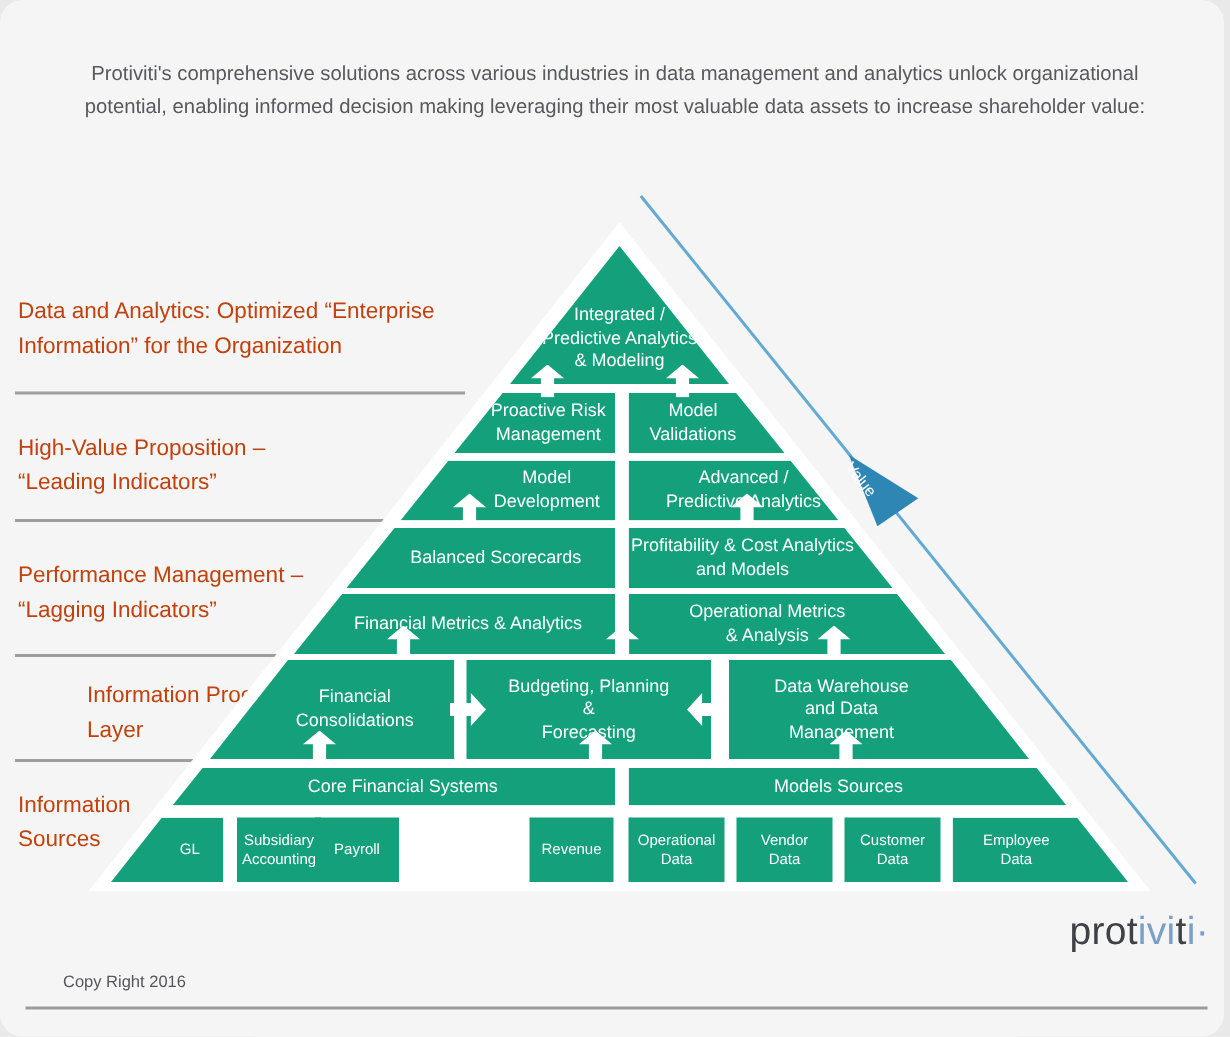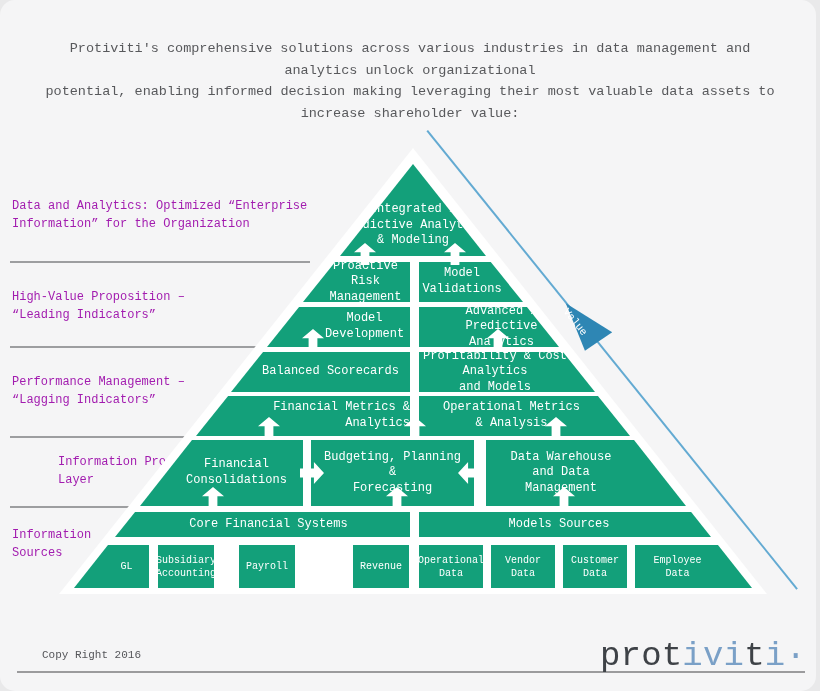--- a/index.html
+++ b/index.html
@@ -1,25 +1,25 @@
 <!DOCTYPE html>
 <html><head>
 <meta charset="utf-8">
 <style>
   html,body{margin:0;padding:0;background:#e9e9ea;}
   #canvas{position:relative;width:816px;height:691px;background:#f5f5f6;overflow:hidden;
-          font-family:Liberation Mono, monospace;border-radius:15px;}
+          font-family:Liberation Sans, sans-serif;border-radius:15px;}
   .pre{white-space:pre-line;}
 
   
   #intro{position:absolute;left:40px;top:38px;width:740px;color:#58595c;
          font-size:13.5px;line-height:1.6;text-align:center;}
 
   
-  .sec-label{position:absolute;left:12px;color:#a21caf;font-size:12px;line-height:1.5;}
+  .sec-label{position:absolute;left:12px;color:#c2410c;font-size:15px;line-height:1.5;}
   #lbl0{top:197px;width:320px;}
   #lbl1{top:288px;width:300px;}
   #lbl2{top:373px;width:300px;}
   #lbl3{top:453px;width:260px;margin-left:46px;}
   #lbl4{top:526px;width:220px;}
   .sec-line{position:absolute;left:10px;height:2px;background:#9d9ea0;}
   #sep0{top:261px;width:300px;}
   #sep1{top:346px;width:246px;}
   #sep2{top:436px;width:176px;}
   #sep3{top:506px;width:120px;}
@@ -43,21 +43,21 @@
   #b-r4r{left:419px;top:352px;width:176px;height:40px;clip-path:polygon(0 0,81.8% 0,100% 100%,0 100%);padding-right:24px;box-sizing:border-box;}
   #b-r5l{left:196px;top:396px;width:214px;height:40px;clip-path:polygon(15% 0,100% 0,100% 100%,0 100%);padding-left:18px;box-sizing:border-box;text-align:right;}
   #b-r5r{left:419px;top:396px;width:211px;height:40px;clip-path:polygon(0 0,84.8% 0,100% 100%,0 100%);padding-right:26px;box-sizing:border-box;}
   #b-r6a{left:140px;top:440px;width:163px;height:66px;clip-path:polygon(31.9% 0,100% 0,100% 100%,0 100%);padding-left:30px;box-sizing:border-box;}
   #b-r6b{left:311px;top:440px;width:163px;height:66px;}
   #b-r6c{left:486px;top:440px;width:200px;height:66px;clip-path:polygon(0 0,74% 0,100% 100%,0 100%);padding-right:50px;box-sizing:border-box;}
   #b-r7l{left:115px;top:512px;width:295px;height:25px;clip-path:polygon(6.8% 0,100% 0,100% 100%,0 100%);padding-left:12px;box-sizing:border-box;text-align:center;}
   #b-r7r{left:419px;top:512px;width:292px;height:25px;clip-path:polygon(0 0,93.2% 0,100% 100%,0 100%);padding-right:12px;box-sizing:border-box;}
   #b-s0{left:74px;top:545px;width:75px;height:43px;clip-path:polygon(45.3% 0,100% 0,100% 100%,0 100%);padding-left:30px;box-sizing:border-box;}
   #b-s1{left:158px;top:545px;width:56px;height:43px;}
-  #b-s2{left:239px;top:545px;width:56px;height:43px;}
+  #b-s2{left:210px;top:545px;width:56px;height:43px;}
   #b-s3{left:288px;top:545px;width:56px;height:43px;}
   #b-s4{left:353px;top:545px;width:56px;height:43px;}
   #b-s5{left:419px;top:545px;width:64px;height:43px;}
   #b-s6{left:491px;top:545px;width:64px;height:43px;}
   #b-s7{left:563px;top:545px;width:64px;height:43px;}
   #b-s8{left:635px;top:545px;width:117px;height:43px;clip-path:polygon(0 0,70.9% 0,100% 100%,0 100%);padding-right:32px;box-sizing:border-box;}
 
   
   .arw{position:absolute;width:22px;height:22px;background:#ffffff;
        clip-path:polygon(50% 0,100% 42%,70% 42%,70% 100%,30% 100%,30% 42%,0 42%);}
@@ -69,21 +69,21 @@
   #value-line{position:absolute;left:428px;top:130px;width:589px;height:1.6px;background:#63aad2;
               transform:rotate(51.1deg);transform-origin:0 0;}
   #value-head{position:absolute;left:560px;top:298px;width:58px;height:58px;background:#2e86b4;
               clip-path:polygon(10% 9%,90% 59%,43% 91%);}
   #value-text{position:absolute;left:570px;top:306px;color:#ffffff;font-size:10.5px;
               transform:rotate(51deg);transform-origin:0 0;}
 
   
   #copyright{position:absolute;left:42px;top:649px;font-size:11px;color:#55565a;}
   #footer-line{position:absolute;left:17px;top:671px;width:788px;height:2px;background:#9b9b9d;}
-  #logo{position:absolute;right:10px;top:637px;font-size:34px;letter-spacing:0.2px;}
+  #logo{position:absolute;right:10px;top:605px;font-size:26px;letter-spacing:0.2px;}
   #logo .dk{color:#3e4247;}
   #logo .bl{color:#7aa0c7;}
 </style>
 </head>
 <body>
 
 <div id="canvas">
 
   <div id="intro" class="pre">Protiviti's comprehensive solutions across various industries in data management and analytics unlock organizational
 potential, enabling informed decision making leveraging their most valuable data assets to increase shareholder value:</div>

